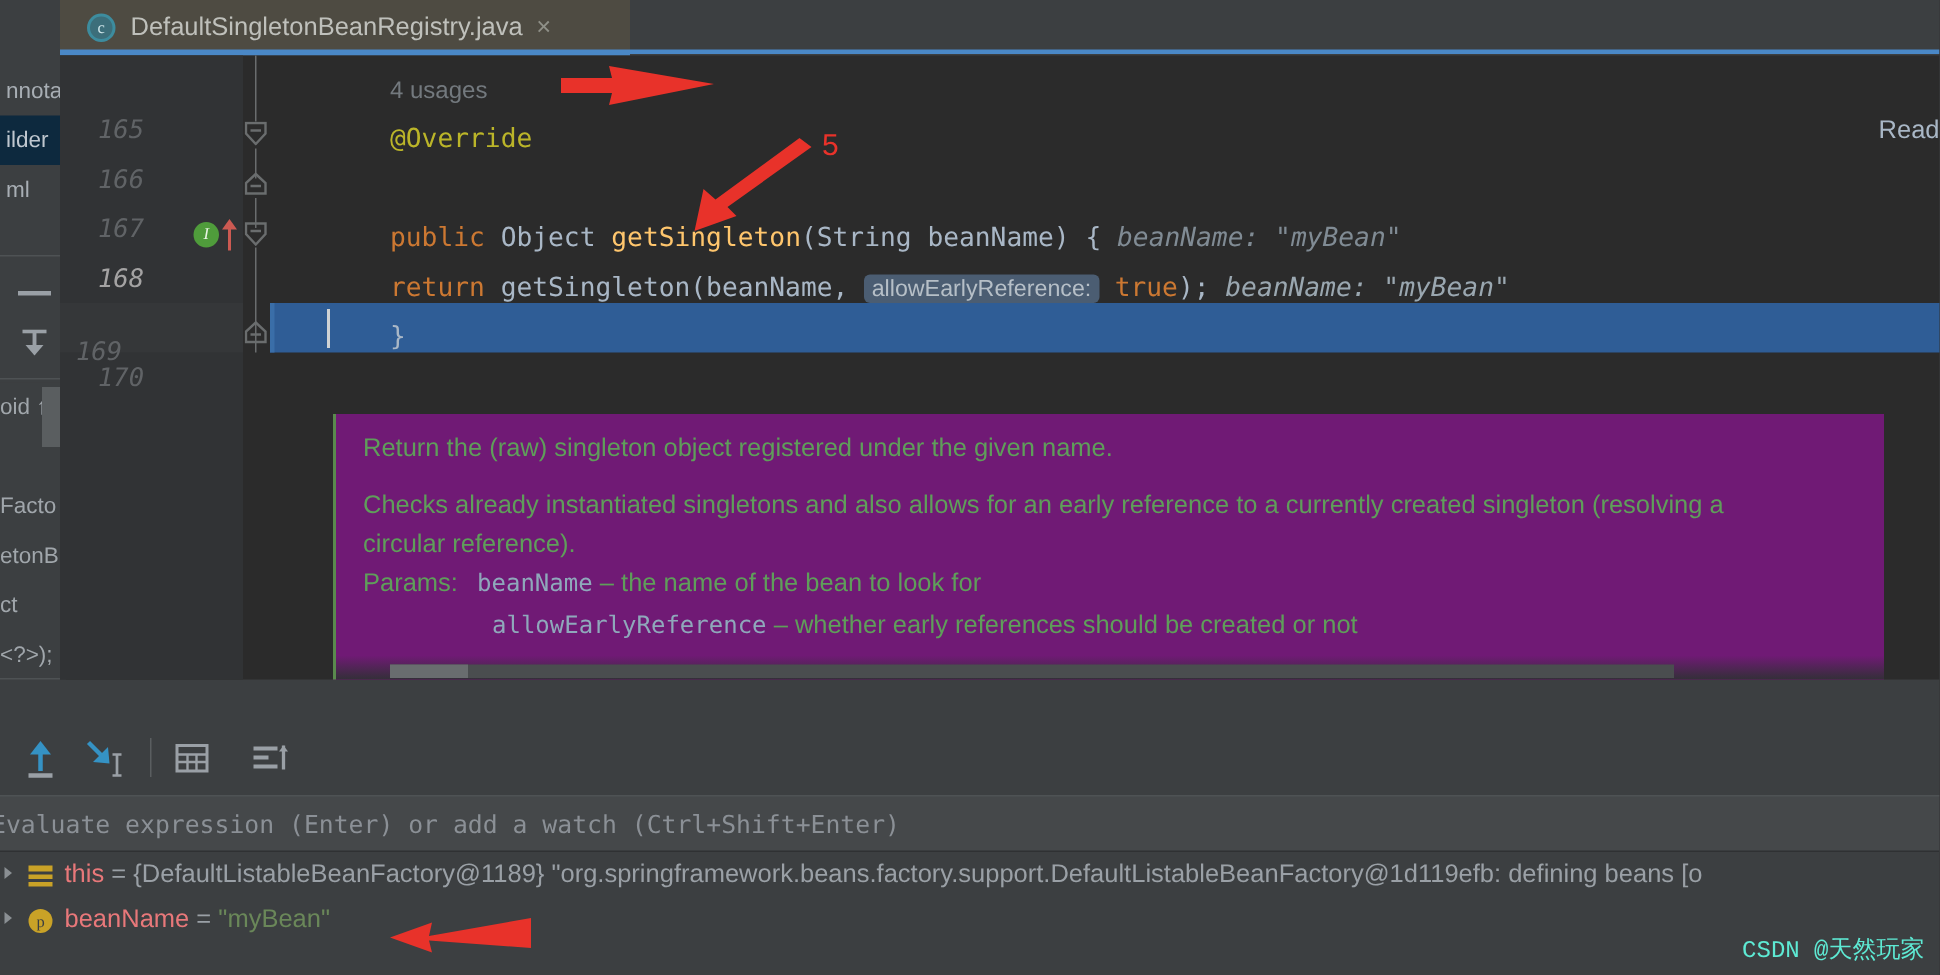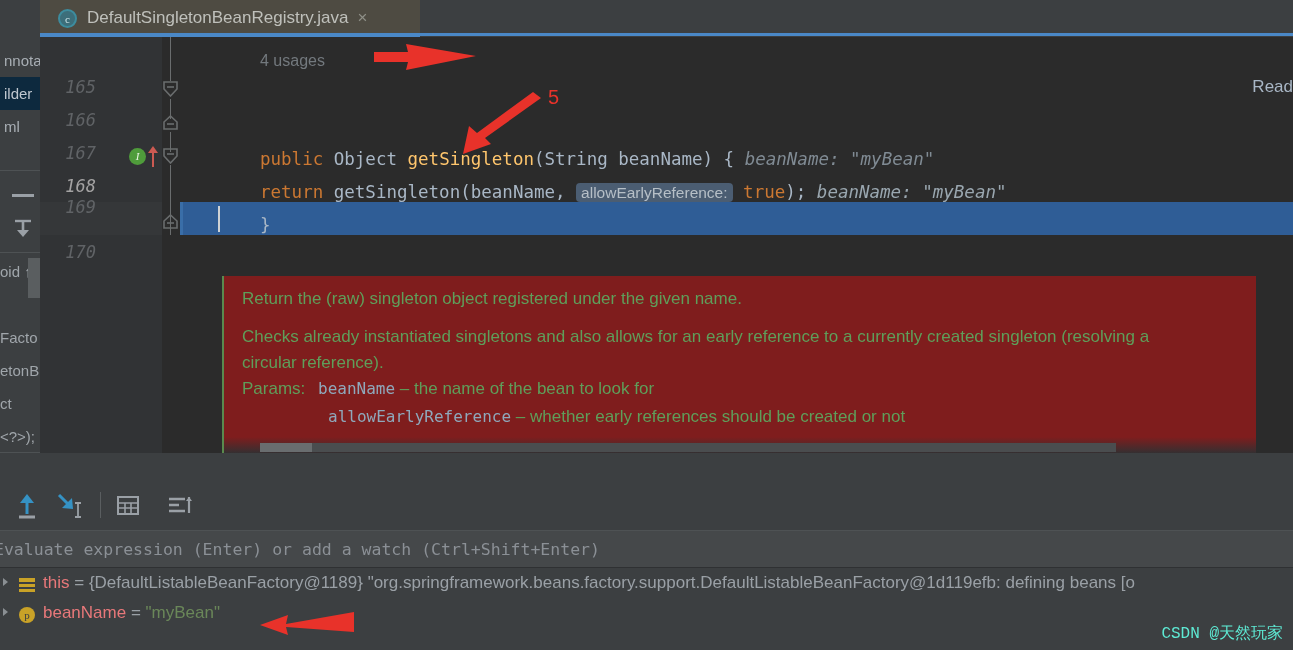--- a/index.html
+++ b/index.html
@@ -70,21 +70,21 @@
   .k-usages { color: #73797e; font-size: 16px; font-family: "Liberation Sans", sans-serif; font-style: normal; }
   .param-chip { background: #4b5d72; color: #b6bfc7; border-radius: 4px;
     padding: 1px 5px; font-size: 15.5px; font-family: "Liberation Sans", sans-serif; }
   .k-true { color: #cc7832; }
 
   .read-only { position: absolute; right: 0; top: 40px; font-size: 17px; color: #a9b7c6;
     font-family: "Liberation Sans", sans-serif; }
 
   
   .doctip { position: absolute; left: 222px; top: 276px; width: 1034px; height: 177px;
-    background: #7f1d1d; border-left: 2px solid #5a8a4e; overflow: hidden; }
+    background: #701a75; border-left: 2px solid #5a8a4e; overflow: hidden; }
   .doctip .p { color: #5f9e5a; font-size: 17px; line-height: 26px;
     font-family: "Liberation Sans", sans-serif; padding-left: 18px; }
   .doctip .mono { font-family: "DejaVu Sans Mono", monospace; color: #8fa8bb; font-size: 16px; }
   .doctip .dash { color: #5f9e5a; }
   .doc-hscroll { position: absolute; left: 36px; bottom: 1px; width: 856px; height: 9px; background: #4a4d4f; }
   .doc-hscroll .thumb { position: absolute; left: 0; top: 0; width: 52px; height: 9px; background: #696d6f; }
   .doctip-fade { position: absolute; left: 0; bottom: 0; width: 100%; height: 16px;
      background: linear-gradient(to bottom, rgba(46,49,51,0), rgba(46,49,51,0.92)); }
 
   
@@ -163,21 +163,21 @@
   <div class="tab-underline"></div>
 
   <div class="editor">
 
     <div class="gutter">
       <div class="gutter-hl" style="top:165px;"></div>
       <div class="ln" style="top:40px;">165</div>
       <div class="ln" style="top:73px;">166</div>
       <div class="ln" style="top:106px;">167</div>
       <div class="ln cur" style="top:139px;">168</div>
-      <div class="ln" style="top:160px;">169</div>
+      <div class="ln" style="top:188px;text-align:center;">169</div>
       <div class="ln" style="top:205px;">170</div>
 
       <div style="position:absolute;left:89px;top:111px;width:17px;height:17px;border-radius:50%;background:#4f9c3b;color:#eaf5e4;font-size:11px;line-height:17px;text-align:center;font-family:'Liberation Serif',serif;">I</div>
       <svg class="arrow" style="left:106px;top:108px;" width="14" height="22">
         <path d="M7 22 L7 6" stroke="#cc5a52" stroke-width="2" fill="none"></path>
         <path d="M2 8 L7 1 L12 8 Z" fill="#cc5a52"></path>
       </svg>
     </div>
 
     <div class="fold-rail">
@@ -213,20 +213,23 @@
 
     <div class="hl-row" style="top:165px;"></div>
     <div class="caret-edge" style="top:165px;"></div>
     <div class="caret-bar" style="top:169px;"></div>
 
     <div class="code">
       <div class="line" style="top:7px;padding-left:80px;">
         <span class="k-usages">4 usages</span>
       </div>
 
+      <div class="line" style="top:40px;">
+        <span class="k-ann">@Override</span>
+      </div>
 
 
       <div class="line" style="top:106px;">
         <span class="k-kw">public </span><span class="k-type">Object </span><span class="k-mth">getSingleton</span><span class="k-txt">(String beanName) {</span><span class="k-hint">   beanName:  "myBean"</span>
       </div>
 
       <div class="line" style="top:139px;">
         <span class="k-kw">    return </span><span class="k-txt">getSingleton(beanName, </span><span class="param-chip">allowEarlyReference:</span><span class="k-true"> true</span><span class="k-txt">);</span><span class="k-hint-s">   beanName:  "myBean"</span>
       </div>
 

